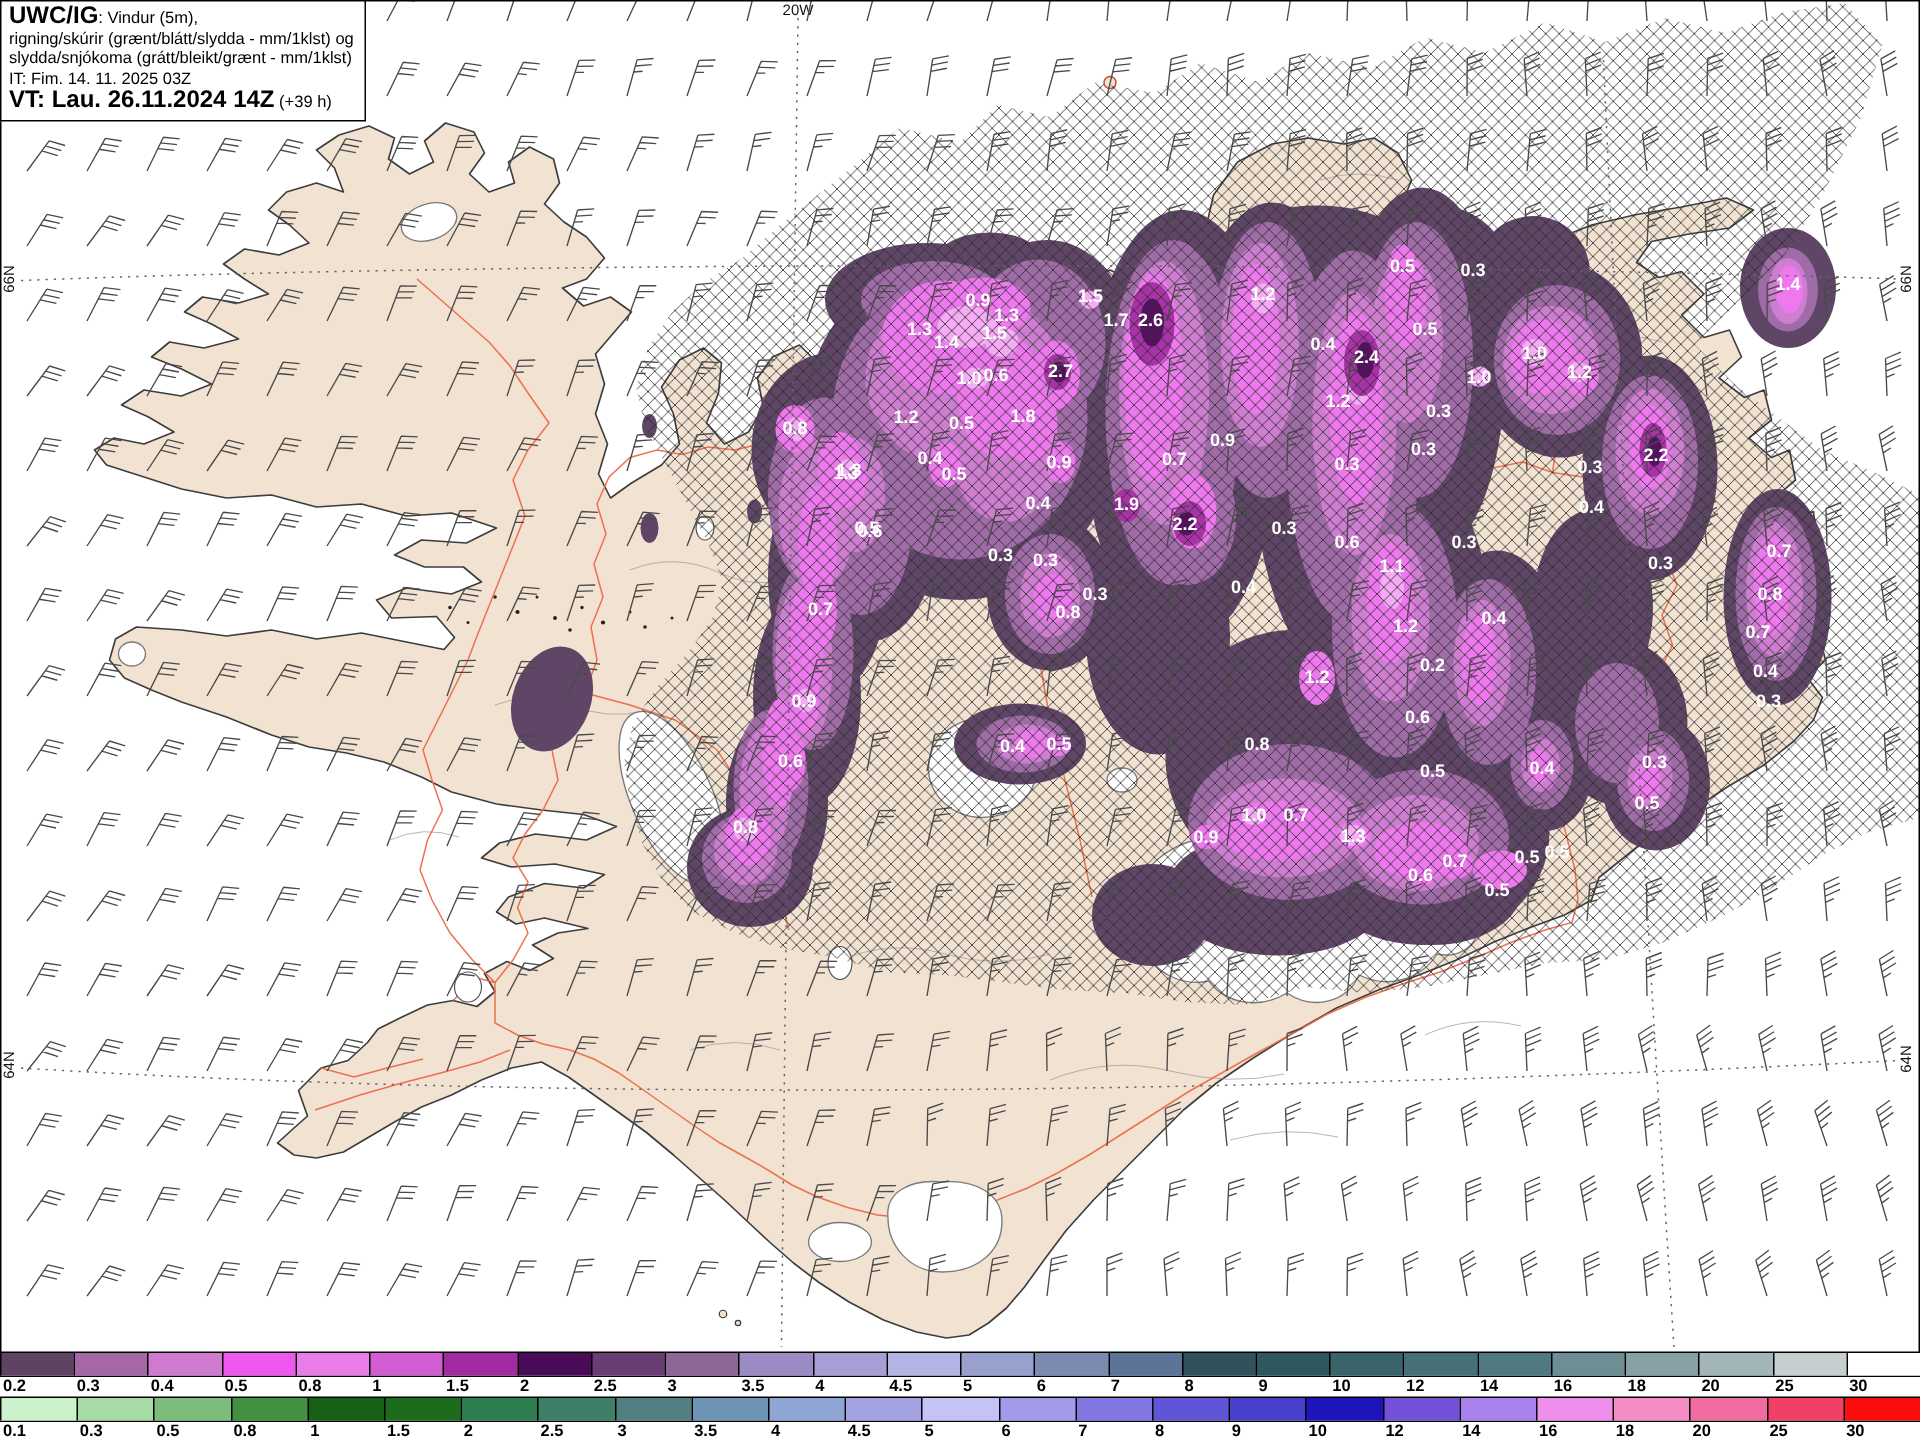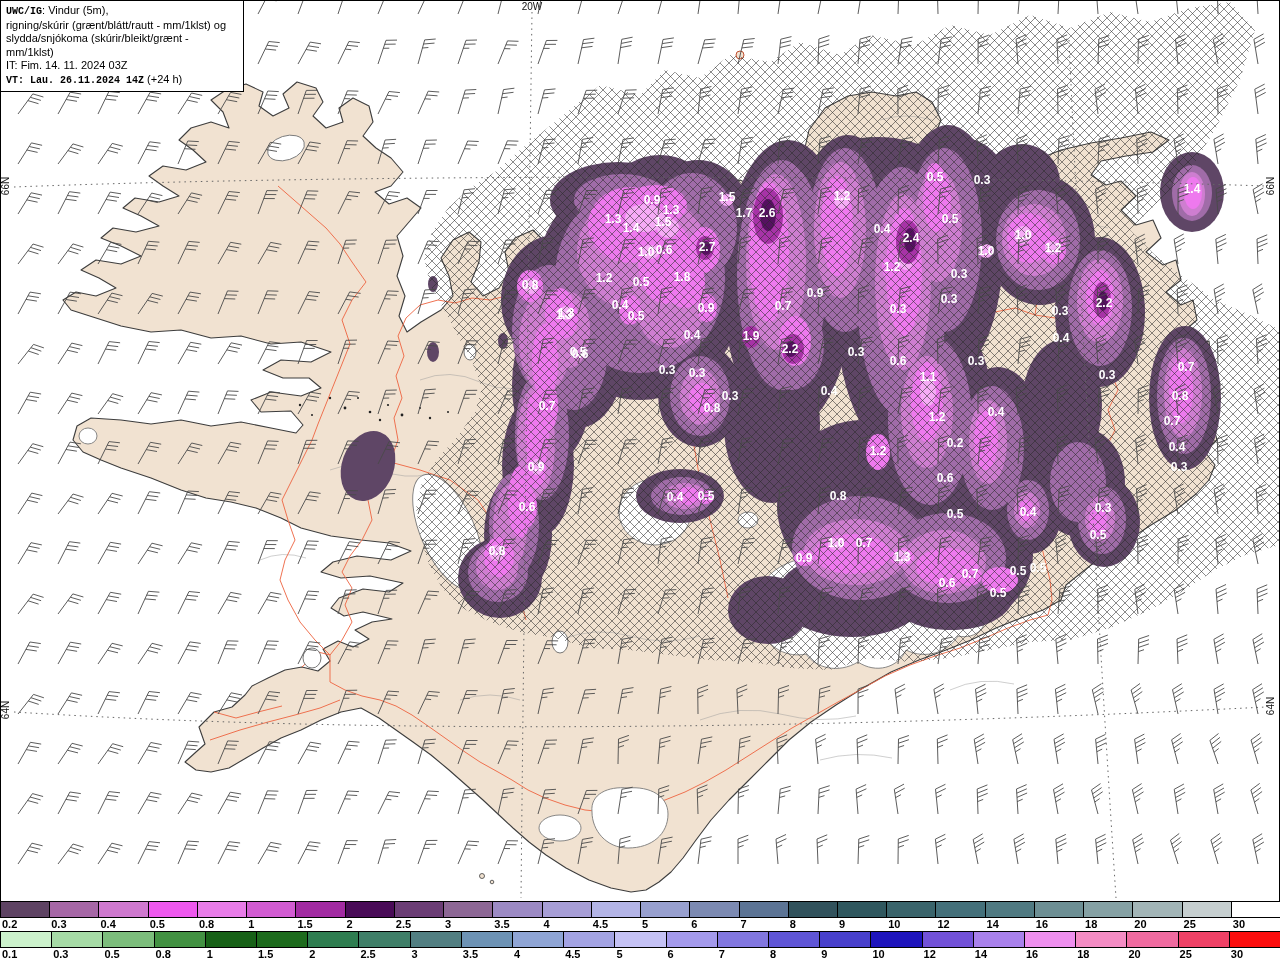--- a/index.html
+++ b/index.html
@@ -14,21 +14,21 @@
   .road{fill:none;stroke:var(--road,#ee6a48);stroke-width:1;opacity:.95;}
   .contour{fill:none;stroke:#9a9a9a;stroke-width:.6;opacity:.8;}
   .grat{fill:none;stroke:#666;stroke-width:1;stroke-dasharray:1.5 4;}
   .gratlab{font-size:10px;fill:#111;}
   .pl{font-size:12px;font-weight:bold;fill:#ffffff;text-anchor:middle;}
   .barbs{stroke:#4a4a4a;stroke-width:.9;fill:none;}
   .hatch-region{fill:url(#xh);stroke:none;}
   
   #legend{position:absolute;left:0;top:0;width:244px;background:#fff;border:1px solid #000;
           padding:3px 5px 4px 5px;font-size:11px;line-height:13.5px;color:#000;box-sizing:border-box;z-index:5;}
-  #legend b{font-size:10px;font-family:Liberation Mono, monospace;}
+  #legend b{font-size:16px;}
   
   #cbars{position:absolute;left:0;top:902px;width:1280px;}
   .cbar{display:flex;height:15px;border-bottom:1px solid #000;}
   .cbar .seg{height:100%;border-left:1px solid #000;box-sizing:border-box;flex:1 1 auto;}
   .cblabels{position:relative;height:13px;background:#fff;border-bottom:1px solid #000;}
   .cblabels span{position:absolute;top:0;font-size:11px;font-weight:bold;color:#000;line-height:12px;}
 </style>
 <style>.p0{fill:#5f4666;}.p1{fill:#a06ca8;}.p2{fill:#ce7ed0;}.p3{fill:#ee79ee;}.p4{fill:#f6abf6;}.p5{fill:#a733a7;}.p6{fill:#551060;}</style></head>
 <body>
 
@@ -390,24 +390,24 @@
           <text x="1038" y="572" class="pl">0.5</text>
           <text x="1103" y="512" class="pl">0.3</text>
           <text x="1098" y="539" class="pl">0.5</text>
         </g>
 
       <rect x="0.5" y="0.5" width="1279" height="901" fill="none" stroke="#000" stroke-width="1"></rect>
     </svg>
 
     <div id="legend">
       <div><b>UWC/IG</b><span>: Vindur (5m),</span></div>
-      <div>rigning/skúrir (grænt/blátt/rautt - mm/1klst) og</div>
-      <div>slydda/snjókoma (skúrir/bleikt/grænt - mm/1klst)</div>
-      <div>IT: Fim. 14. 11. 2024 03Z</div>
-      <div><b>VT: Lau. 26.11.2024 14Z</b><span> (+24 h)</span></div>
+      <div>rigning/skúrir (grænt/blátt/slydda - mm/1klst) og</div>
+      <div>slydda/snjókoma (grátt/bleikt/grænt - mm/1klst)</div>
+      <div>IT: Fim. 14. 11. 2025 03Z</div>
+      <div><b>VT: Lau. 26.11.2024 14Z</b><span> (+39 h)</span></div>
     </div>
   </div>
 
   <div id="cbars">
     <div class="cbar" id="cbar-sleet">
         <div class="seg" style="background: rgb(94, 67, 99);"></div>
         <div class="seg" style="background: rgb(166, 103, 166);"></div>
         <div class="seg" style="background: rgb(207, 121, 207);"></div>
         <div class="seg" style="background: rgb(238, 88, 238);"></div>
         <div class="seg" style="background: rgb(232, 124, 232);"></div>

